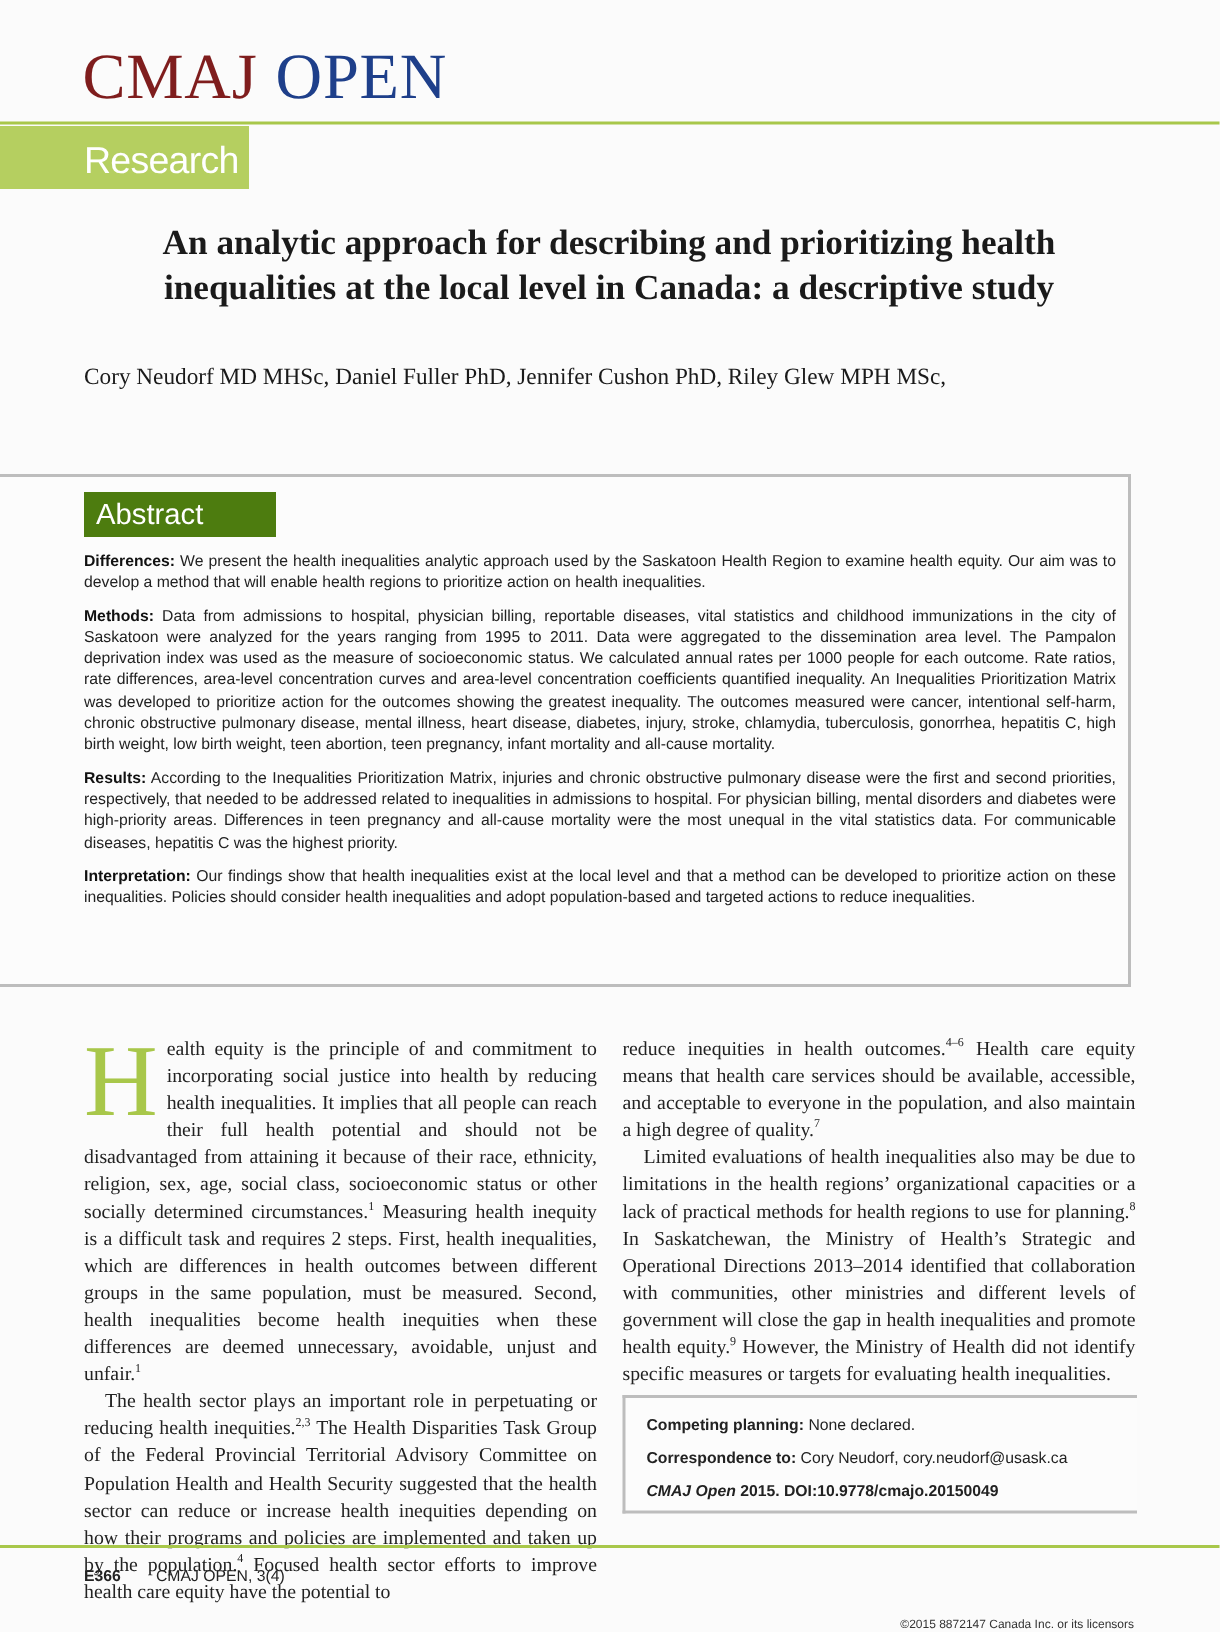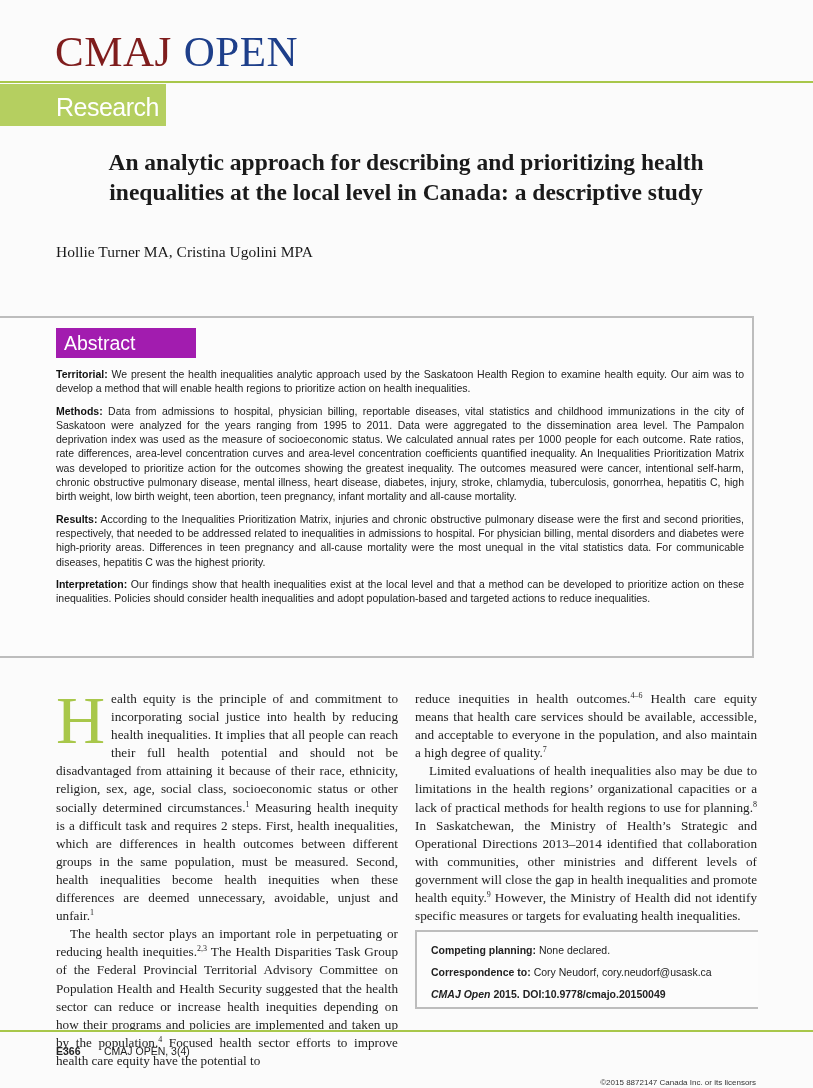--- a/index.html
+++ b/index.html
@@ -29,21 +29,21 @@
   }
   .authors {
     position: absolute; left: 56px; top: 241px; width: 700px; margin: 0;
     font-family: "Liberation Serif", serif; font-size: 15.5px; line-height: 22px; color: #1a1a1a;
   }
   .abstract-box {
     position: absolute; left: -2px; top: 316px; width: 756px; height: 342px;
     border: 2px solid #bdbdbd; border-left: none; background: #fcfcfc; box-sizing: border-box;
   }
   .abstract-tab {
-    position: absolute; left: 56px; top: 328px; width: 140px; height: 30px; background: #a21caf;
+    position: absolute; left: 56px; top: 328px; width: 128px; height: 30px; background: #4d7c0f;
   }
   .abstract-tab span {
     position: absolute; left: 8px; top: 4px; color: #fff; font-family: "Liberation Sans", sans-serif; font-size: 19.5px;
   }
   .abstract-body {
     position: absolute; left: 56px; top: 367px; width: 688px;
     font-family: "Liberation Sans", sans-serif; font-size: 10.5px; line-height: 14.3px; color: #222;
   }
   .abstract-body p { margin: 0 0 8px 0; text-align: justify; }
   .abstract-body b { font-weight: bold; color: #111; }
@@ -89,29 +89,29 @@
 <div class="logo">
   <span class="cmaj">CMAJ</span><span class="open">OPEN</span>
 </div>
 <div class="header-rule"></div>
 <div class="section-tab">
   <span>Research</span>
 </div>
 
 <h1 class="title">An analytic approach for describing and prioritizing health inequalities at the local level in Canada: a descriptive study</h1>
 <div class="authors">
-  <div>Hollie Turner MA, Cristina Ugolini MPA</div>
+  <div>Cory Neudorf MD MHSc, Daniel Fuller PhD, Jennifer Cushon PhD, Riley Glew MPH MSc,</div>
 </div>
 
 <div class="abstract-box"></div>
 <div class="abstract-tab">
   <span>Abstract</span>
 </div>
 <div class="abstract-body">
-  <p><b>Territorial:</b><span> We present the health inequalities analytic approach used by the Saskatoon Health Region to examine health equity. Our aim was to develop a method that will enable health regions to prioritize action on health inequalities.</span></p>
+  <p><b>Differences:</b><span> We present the health inequalities analytic approach used by the Saskatoon Health Region to examine health equity. Our aim was to develop a method that will enable health regions to prioritize action on health inequalities.</span></p>
   <p><b>Methods:</b><span> Data from admissions to hospital, physician billing, reportable diseases, vital statistics and childhood immunizations in the city of Saskatoon were analyzed for the years ranging from 1995 to 2011. Data were aggregated to the dissemination area level. The Pampalon deprivation index was used as the measure of socioeconomic status. We calculated annual rates per 1000 people for each outcome. Rate ratios, rate differences, area-level concentration curves and area-level concentration coefficients quantified inequality. An Inequalities Prioritization Matrix was developed to prioritize action for the outcomes showing the greatest inequality. The outcomes measured were cancer, intentional self-harm, chronic obstructive pulmonary disease, mental illness, heart disease, diabetes, injury, stroke, chlamydia, tuberculosis, gonorrhea, hepatitis C, high birth weight, low birth weight, teen abortion, teen pregnancy, infant mortality and all-cause mortality.</span></p>
   <p><b>Results:</b><span> According to the Inequalities Prioritization Matrix, injuries and chronic obstructive pulmonary disease were the first and second priorities, respectively, that needed to be addressed related to inequalities in admissions to hospital. For physician billing, mental disorders and diabetes were high-priority areas. Differences in teen pregnancy and all-cause mortality were the most unequal in the vital statistics data. For communicable diseases, hepatitis C was the highest priority.</span></p>
   <p><b>Interpretation:</b><span> Our findings show that health inequalities exist at the local level and that a method can be developed to prioritize action on these inequalities. Policies should consider health inequalities and adopt population-based and targeted actions to reduce inequalities.</span></p>
 </div>
 
 <div class="body-col col-left">
   <p><span class="dropcap">H</span><span>ealth equity is the principle of and commitment to incorporating social justice into health by reducing health inequalities. It implies that all people can reach their full health potential and should not be disadvantaged from attaining it because of  their race, ethnicity, religion, sex, age, social class, socioeconomic status or other socially determined circumstances.</span><sup>1</sup><span> Measuring health inequity is a difficult task and requires 2 steps. First, health inequalities, which are differences in health outcomes between different groups in the same population, must be measured. Second, health inequalities become health inequities when these differences are deemed unnecessary, avoidable, unjust and unfair.</span><sup>1</sup></p>
   <p class="indent"><span>The health sector plays an important role in perpetuating or reducing health inequities.</span><sup>2,3</sup><span> The Health Disparities Task Group of the Federal Provincial Territorial Advisory Committee on Population Health and Health Security suggested that the health sector can reduce or increase health inequities depending on how their programs and policies are implemented and taken up by the population.</span><sup>4</sup><span> Focused health sector efforts to improve health care equity have the potential to</span></p>
 </div>
 

